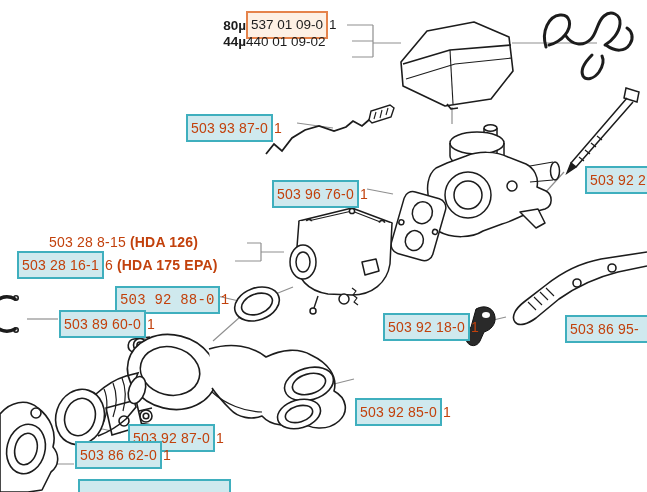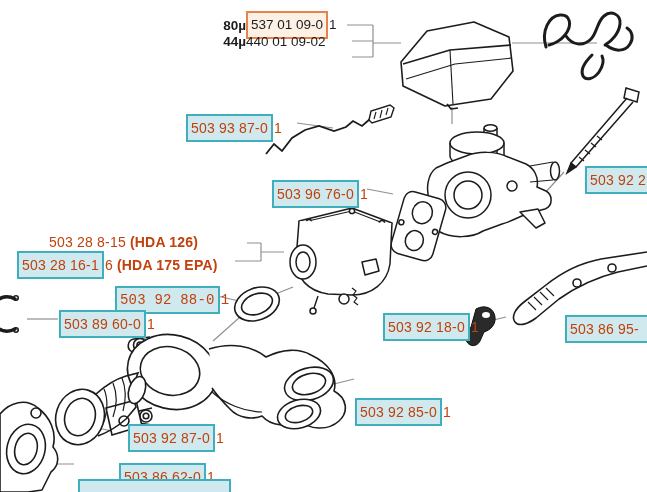--- a/index.html
+++ b/index.html
@@ -234,21 +234,21 @@
   </div>
 
   <div class="plabel" style="left:355px; top:370px;margin-top:28px;">
     <span class="hl">503 92 85-0</span><span class="tail">1</span>
   </div>
 
   <div class="plabel" style="left:128px; top:424px;">
     <span class="hl">503 92 87-0</span><span class="tail">1</span>
   </div>
 
-  <div class="plabel" style="left:75px; top:463px;margin-left:44px;">
+  <div class="plabel" style="left:75px; top:441px;">
     <span class="hl">503 86 62-0</span><span class="tail">1</span>
   </div>
 
   <div class="plabel" style="left:585px; top:166px;">
     <span class="hl" style="width:80px;">503 92 2</span>
   </div>
 
   <div class="plabel" style="left:565px; top:315px;">
     <span class="hl" style="width:95px;">503 86 95-</span>
   </div>

